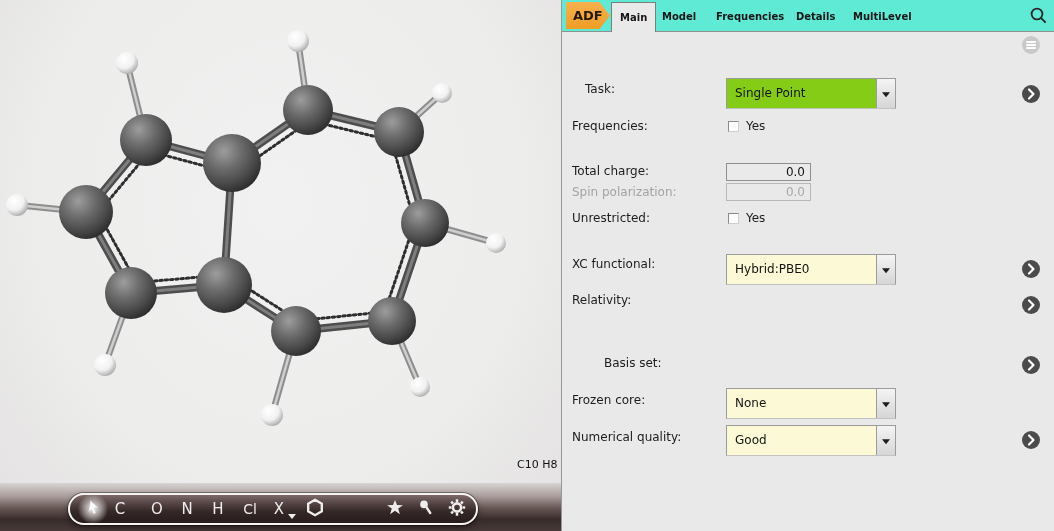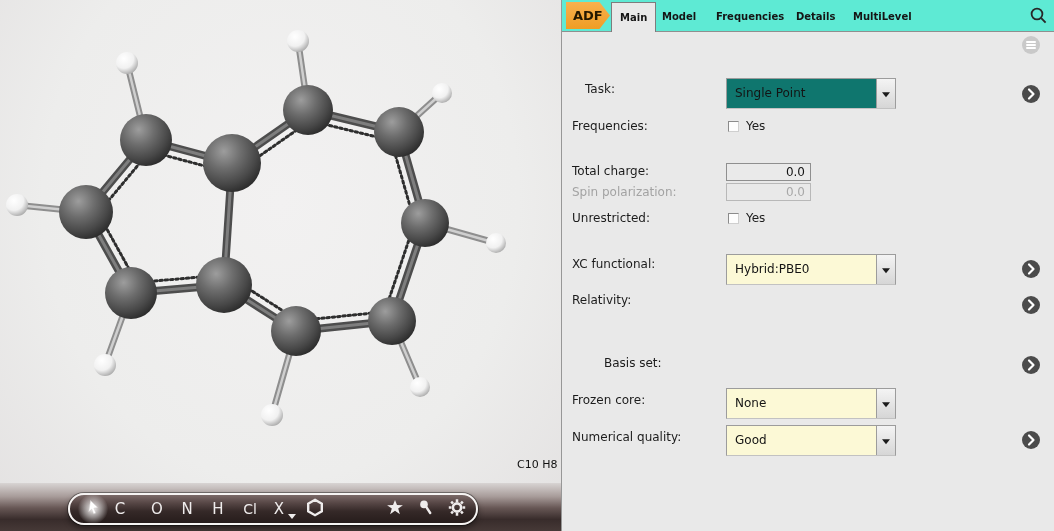--- a/index.html
+++ b/index.html
@@ -34,21 +34,21 @@
          display:flex;align-items:center;padding-left:7px;box-sizing:border-box;
          font-weight:bold;font-size:13px;color:#241800;}
   .tab{position:absolute;top:2px;height:29px;display:flex;align-items:center;
        font-weight:bold;font-size:10px;color:#151515;padding:0 8px;cursor:default;}
   .tab.active{background:#e9e9e9;border:1px solid #7d7d7d;border-bottom:none;height:30px;box-sizing:border-box;}
   .searchwrap{position:absolute;right:6px;top:6px;width:19px;height:19px;}
   
   .row-label{position:absolute;left:10px;font-size:12px;color:#1c1c1c;white-space:nowrap;}
   .row-label.disabled{color:#a3a3a3;}
   .select{position:absolute;left:164px;width:170px;height:31px;box-sizing:border-box;
-          border:1px solid #9c9c9c;border-bottom-color:#c2c2c2;background:#0f766e;
+          border:1px solid #9c9c9c;border-bottom-color:#c2c2c2;background:#84cc16;
           font-size:12px;color:#141414;cursor:default;}
   .select.yellow{background:#fcf9d6;}
   .select .val{position:absolute;left:8px;top:0;line-height:29px;}
   .select .btn{position:absolute;right:0;top:0;width:18px;height:29px;border-left:1px solid #9c9c9c;
                background:linear-gradient(180deg,#f4f4f4,#d6d6d6);}
   .select .btn i{position:absolute;left:50%;top:50%;transform:translate(-50%,-35%);
                  border-left:4px solid transparent;border-right:4px solid transparent;
                  border-top:5px solid #1c1c1c;width:0;height:0;}
   .tinput{position:absolute;left:164px;width:85px;height:18px;box-sizing:border-box;
           border:1px solid #8f8f8f;background:#eaeaea;font-size:12px;color:#141414;

